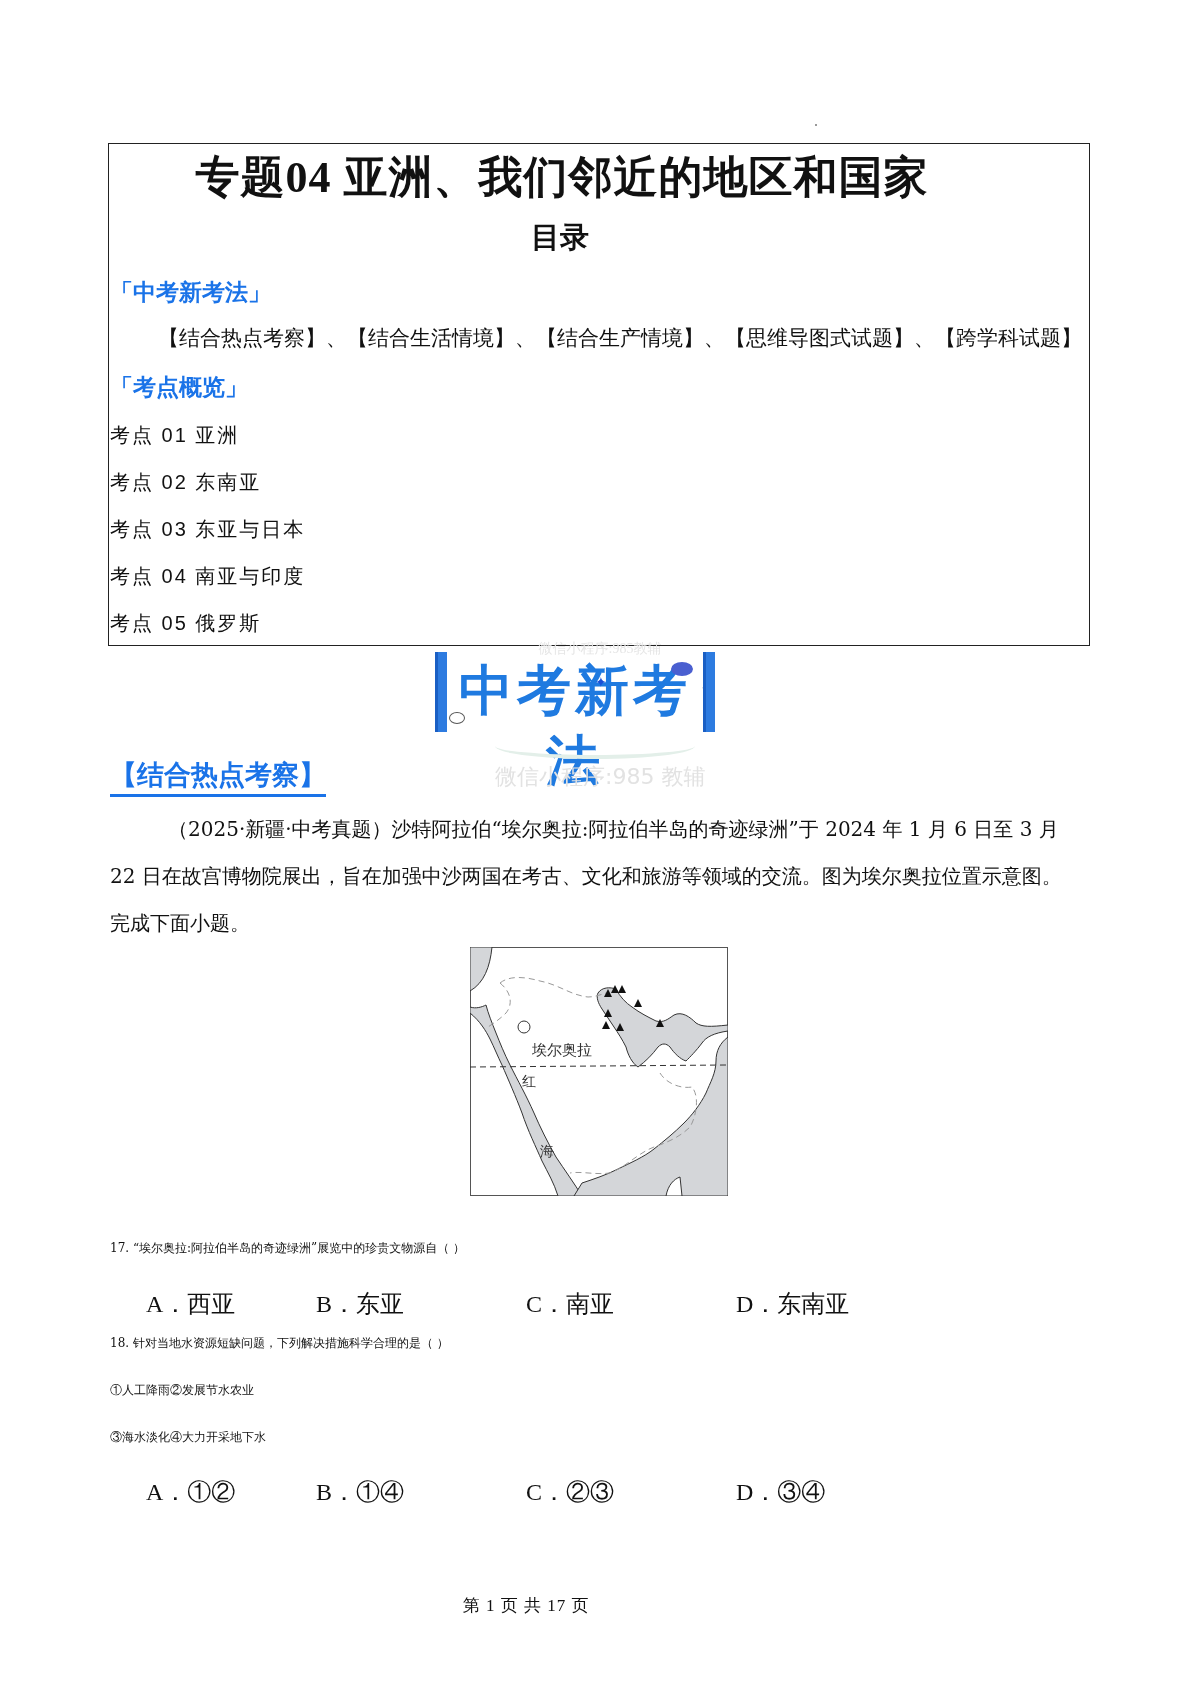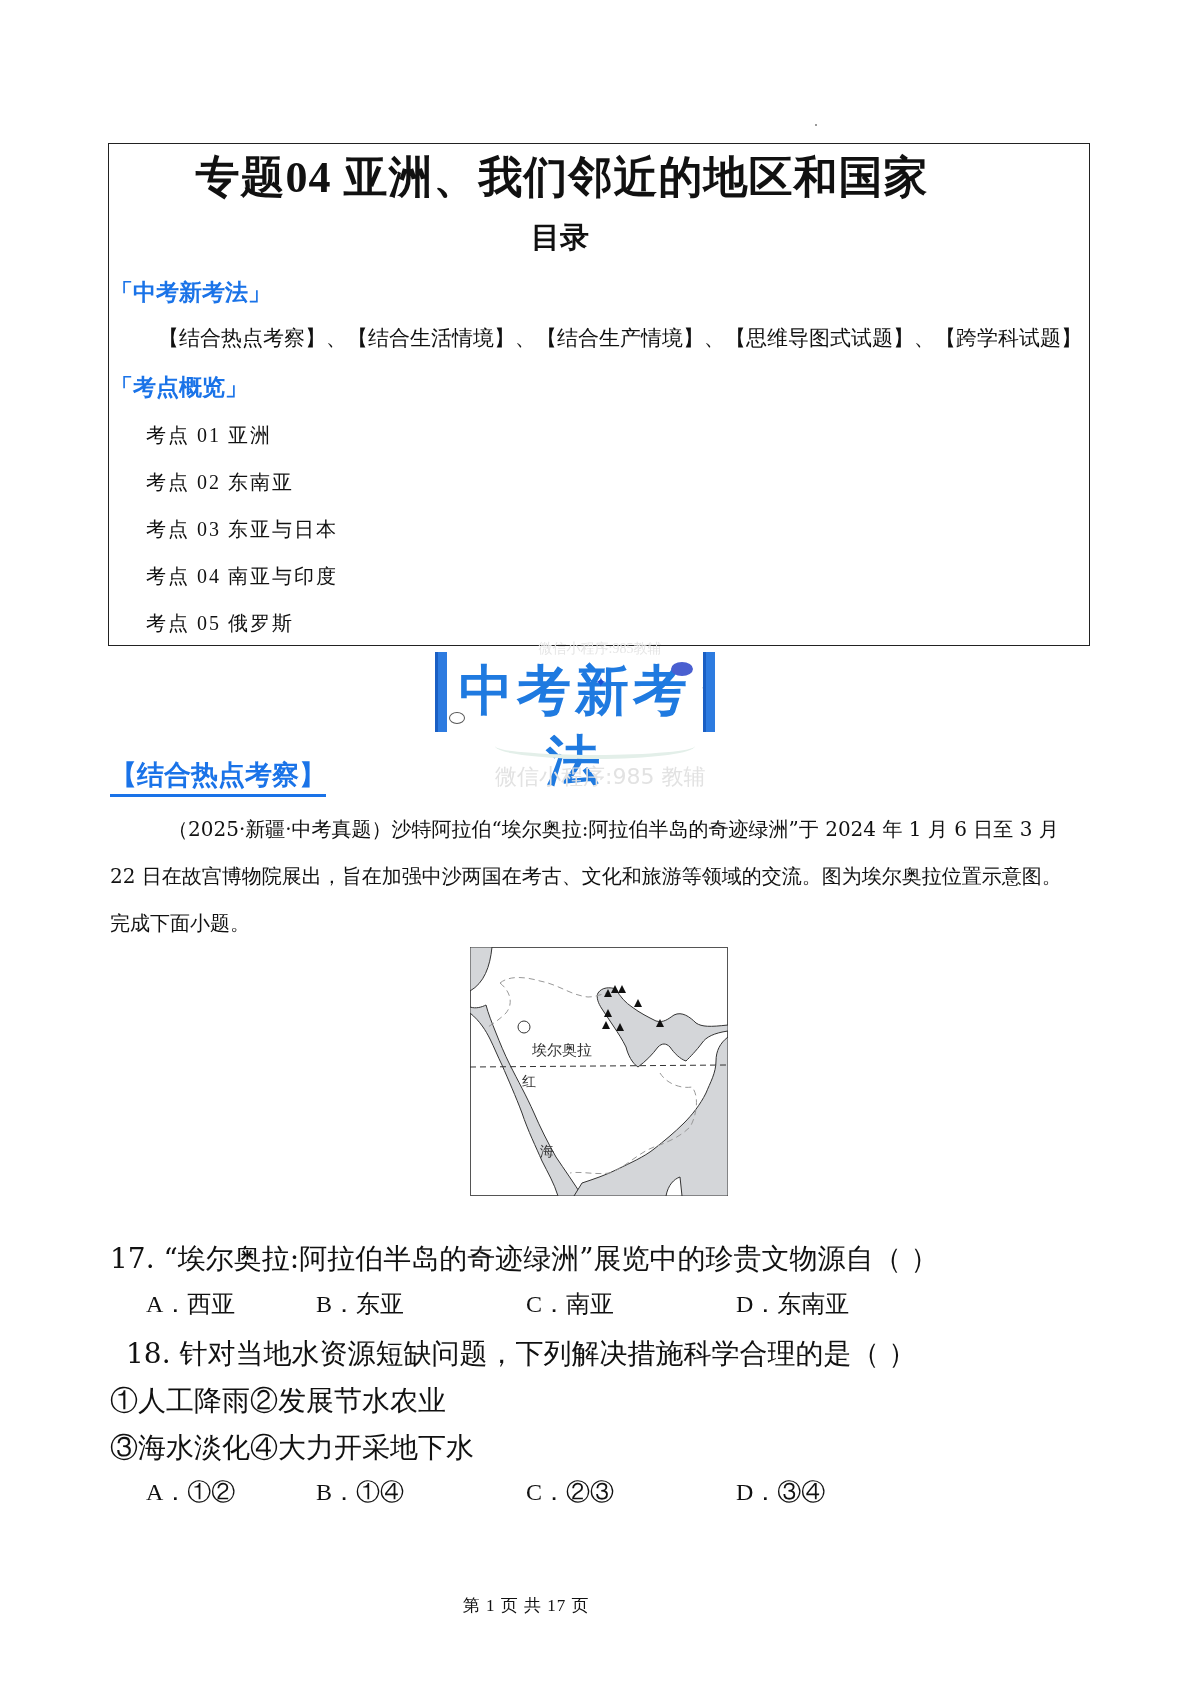--- a/index.html
+++ b/index.html
@@ -6,39 +6,39 @@
   body { width: 1190px; height: 1683px; position: relative; overflow: hidden;
          font-family: "Liberation Serif", "DejaVu Serif", serif; color: #111; }
   .abs { position: absolute; }
   .dot { left: 815px; top: 124px; width: 2px; height: 2px; background: #999; }
   .toc-box { left: 108px; top: 143px; width: 982px; height: 503px; border: 1.5px solid #222; box-sizing: border-box; }
   .title { left: 108px; top: 148px; width: 908px; text-align: center; font-size: 44px; font-weight: bold;
            font-family: "Liberation Serif", "DejaVu Serif", serif; letter-spacing: 1px; }
   .toc-heading { left: 108px; top: 218px; width: 904px; text-align: center; font-size: 29px; font-weight: bold; }
   .blue-head { color: #1a73e8; font-size: 23px; font-weight: bold; font-family: "DejaVu Sans", sans-serif; }
   .tags { left: 158px; top: 324px; font-size: 21px; white-space: nowrap; }
-  .toc-item { left: 110px; font-size: 20px; letter-spacing: 2px; font-family: Liberation Serif, serif; margin-left: 36px; }
+  .toc-item { left: 110px; font-size: 20px; letter-spacing: 2px; font-family: Liberation Sans, sans-serif; }
   .banner { left: 435px; top: 652px; width: 280px; height: 80px; }
   .banner .bar { position: absolute; top: 0; width: 12px; height: 80px; background: #2d7be0; border-left: 3px solid #1a5fc4; box-sizing: border-box; }
   .banner .bar.l { left: 0; }
   .banner .bar.r { right: 0; }
   .banner .txt { position: absolute; left: 16px; right: 16px; top: 4px; text-align: center; font-size: 54px; font-weight: bold;
                  color: #1f7ae0; font-family: "DejaVu Sans", sans-serif; letter-spacing: 4px; line-height: 70px; }
   .banner .sparkle { position: absolute; left: 160px; top: 22px; color: #1a4fd6; font-size: 14px; }
   .banner .badge { position: absolute; right: 22px; top: 10px; width: 22px; height: 14px; border-radius: 50%; background: #4a5fd0; }
   .banner .star { position: absolute; right: 2px; top: 28px; font-size: 14px; color: #555; }
   .banner .circle { position: absolute; left: 14px; top: 60px; width: 14px; height: 10px; border: 1px solid #555; border-radius: 50%; }
   .banner-wm { left: 530px; top: 640px; width: 140px; text-align: center; font-size: 14px; color: #e6e6e6; }
   .banner-deco { left: 495px; top: 733px; width: 200px; height: 22px; border-bottom: 4px solid #e3efe9; border-radius: 0 0 50% 50%; }
   .section-head { left: 110px; top: 757px; font-size: 27px; font-weight: bold; color: #1a73e8;
                   font-family: "DejaVu Sans", sans-serif; border-bottom: 3px solid #1a73e8; padding-bottom: 1px; }
   .watermark { left: 495px; top: 762px; font-size: 22px; color: #e2e2e2; font-family: "DejaVu Sans", sans-serif; }
   .para { left: 110px; width: 985px; font-size: 20px; white-space: nowrap; font-family: "DejaVu Serif", serif; }
   .map { left: 470px; top: 947px; width: 258px; height: 249px; }
-  .q { left: 110px; font-size: 28px; white-space: nowrap; font-family: "DejaVu Serif", serif; }
+  .q { left: 110px; font-size: 12px; white-space: nowrap; font-family: "DejaVu Serif", serif; }
   .opt { font-size: 24px; white-space: nowrap; font-family: Liberation Serif, serif; }
   .footer { left: 0; top: 1594px; width: 1052px; text-align: center; font-size: 17px; letter-spacing: 1px; }
 </style>
 </head>
 <body>
 
 <div class="abs dot"></div>
 
 <div class="abs toc-box"></div>
 <div class="abs title">专题04  亚洲、我们邻近的地区和国家</div>
@@ -108,21 +108,21 @@
   <div class="abs" style="left:52px; top:126px; font-size:14px; color:#333; font-family:'DejaVu Sans',sans-serif;">红</div>
   <div class="abs" style="left:70px; top:196px; font-size:14px; color:#333; font-family:'DejaVu Sans',sans-serif;">海</div>
 </div>
 
 <div class="abs q" style="top:1240px;">17. “埃尔奥拉:阿拉伯半岛的奇迹绿洲”展览中的珍贵文物源自（    ）</div>
 <div class="abs opt" style="left:146px; top:1288px;">A．西亚</div>
 <div class="abs opt" style="left:316px; top:1288px;">B．东亚</div>
 <div class="abs opt" style="left:526px; top:1288px;">C．南亚</div>
 <div class="abs opt" style="left:736px; top:1288px;">D．东南亚</div>
 
-<div class="abs q" style="top:1335px;margin-left:16px;">18. 针对当地水资源短缺问题，下列解决措施科学合理的是（    ）</div>
+<div class="abs q" style="top:1335px;">18. 针对当地水资源短缺问题，下列解决措施科学合理的是（    ）</div>
 <div class="abs q" style="top:1382px;">①人工降雨②发展节水农业</div>
 <div class="abs q" style="top:1429px;">③海水淡化④大力开采地下水</div>
 <div class="abs opt" style="left:146px; top:1476px;">A．①②</div>
 <div class="abs opt" style="left:316px; top:1476px;">B．①④</div>
 <div class="abs opt" style="left:526px; top:1476px;">C．②③</div>
 <div class="abs opt" style="left:736px; top:1476px;">D．③④</div>
 
 <div class="abs footer">第  1  页  共  17  页</div>
 
 </body></html>

